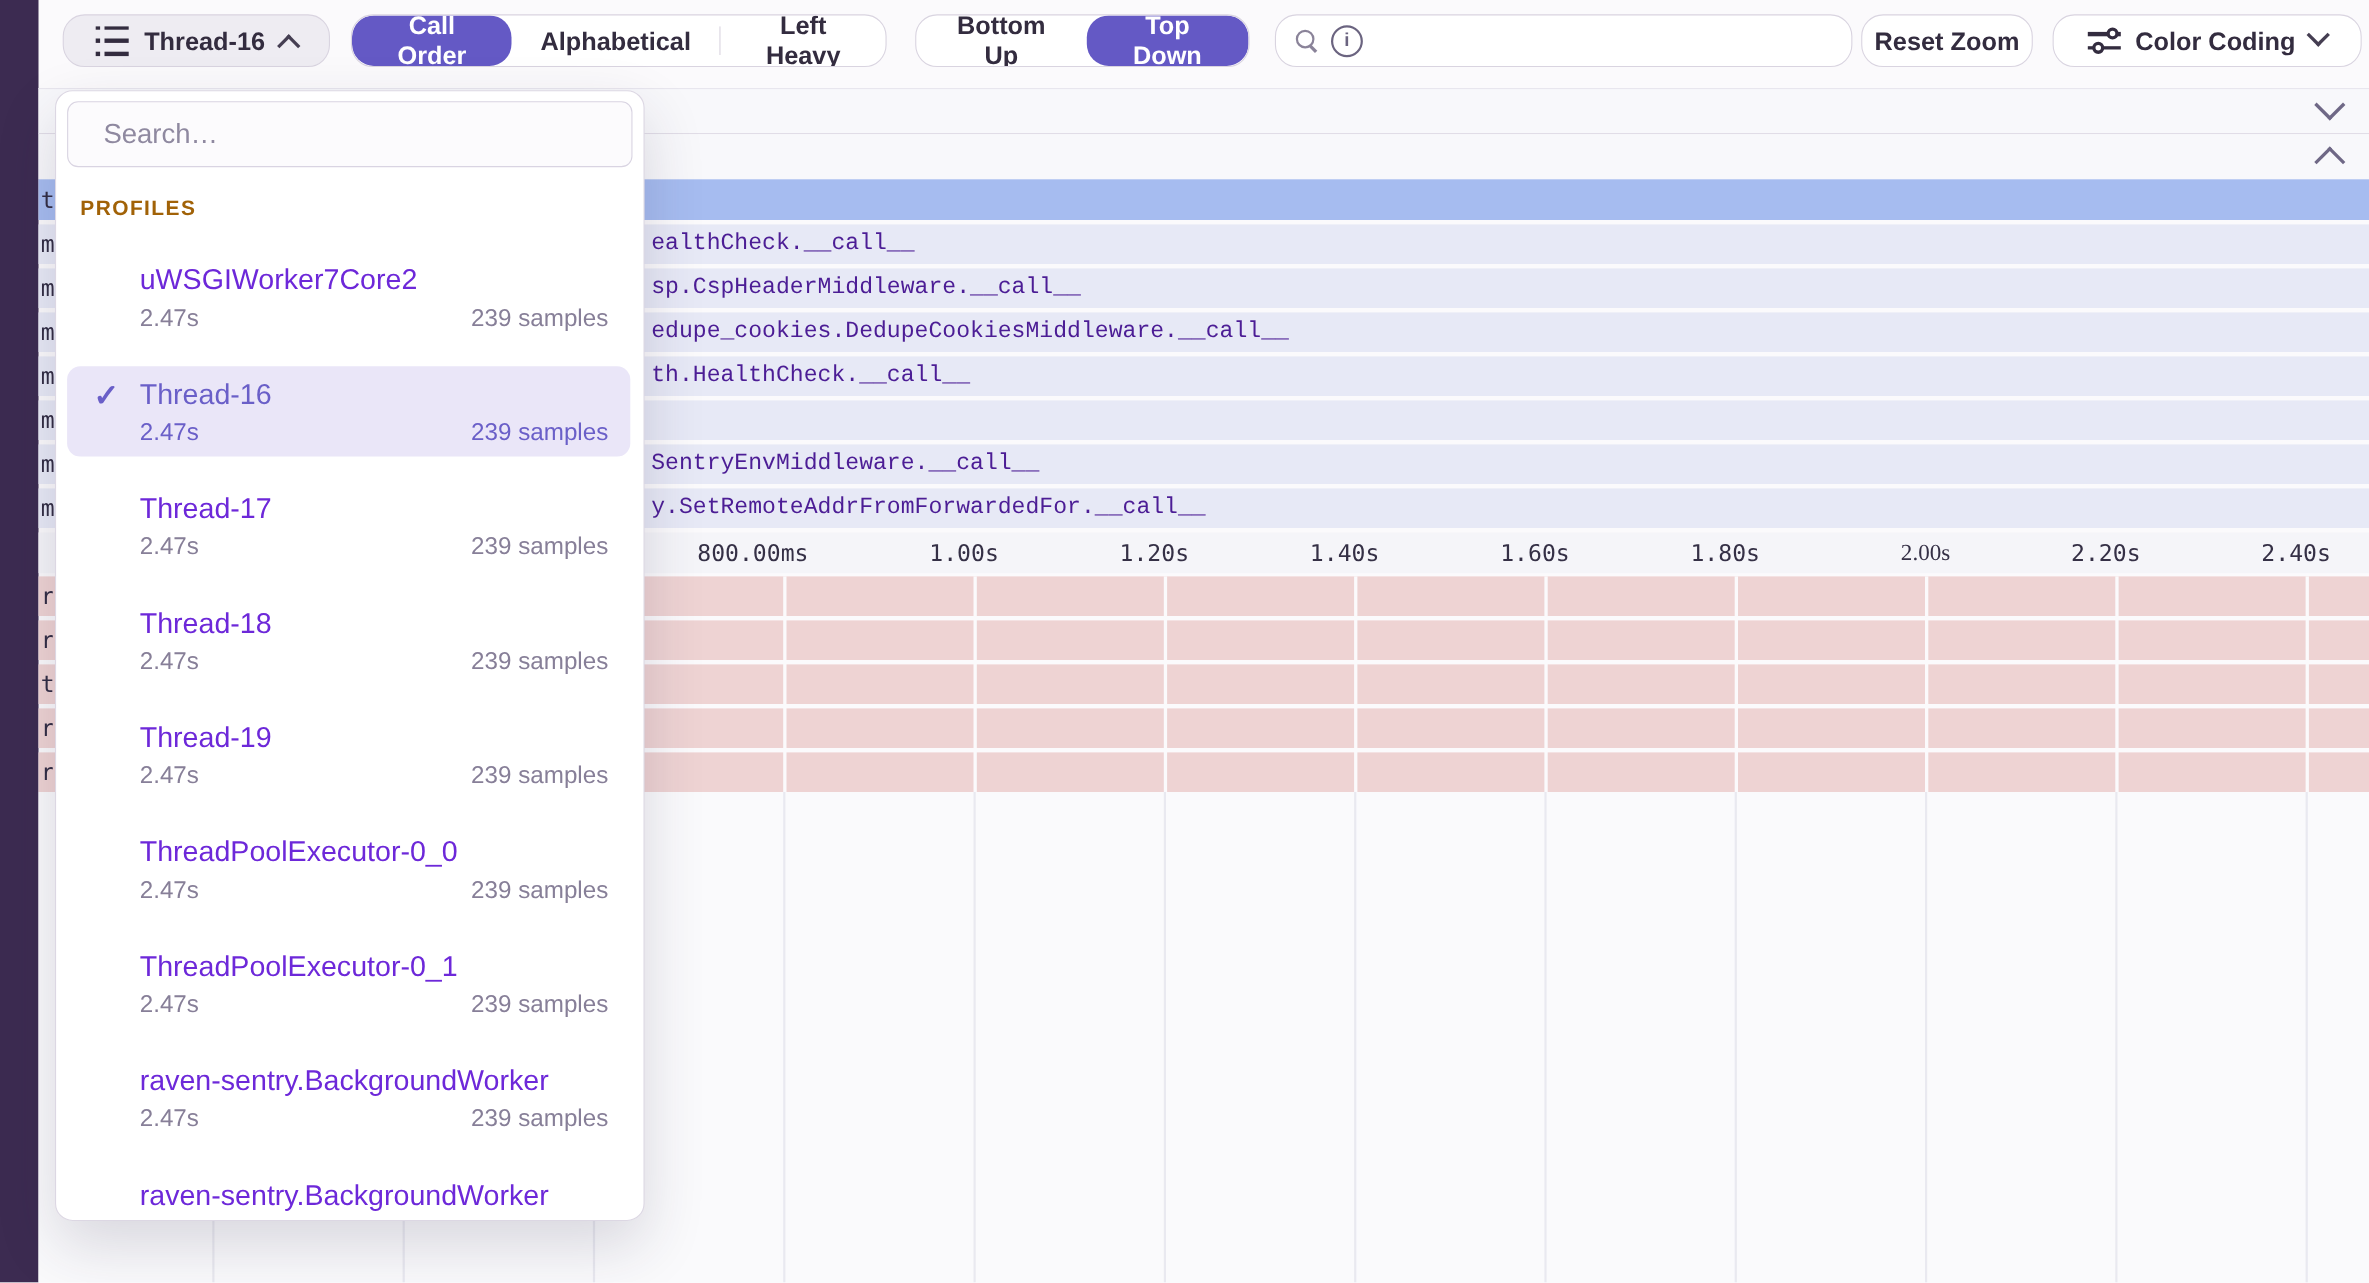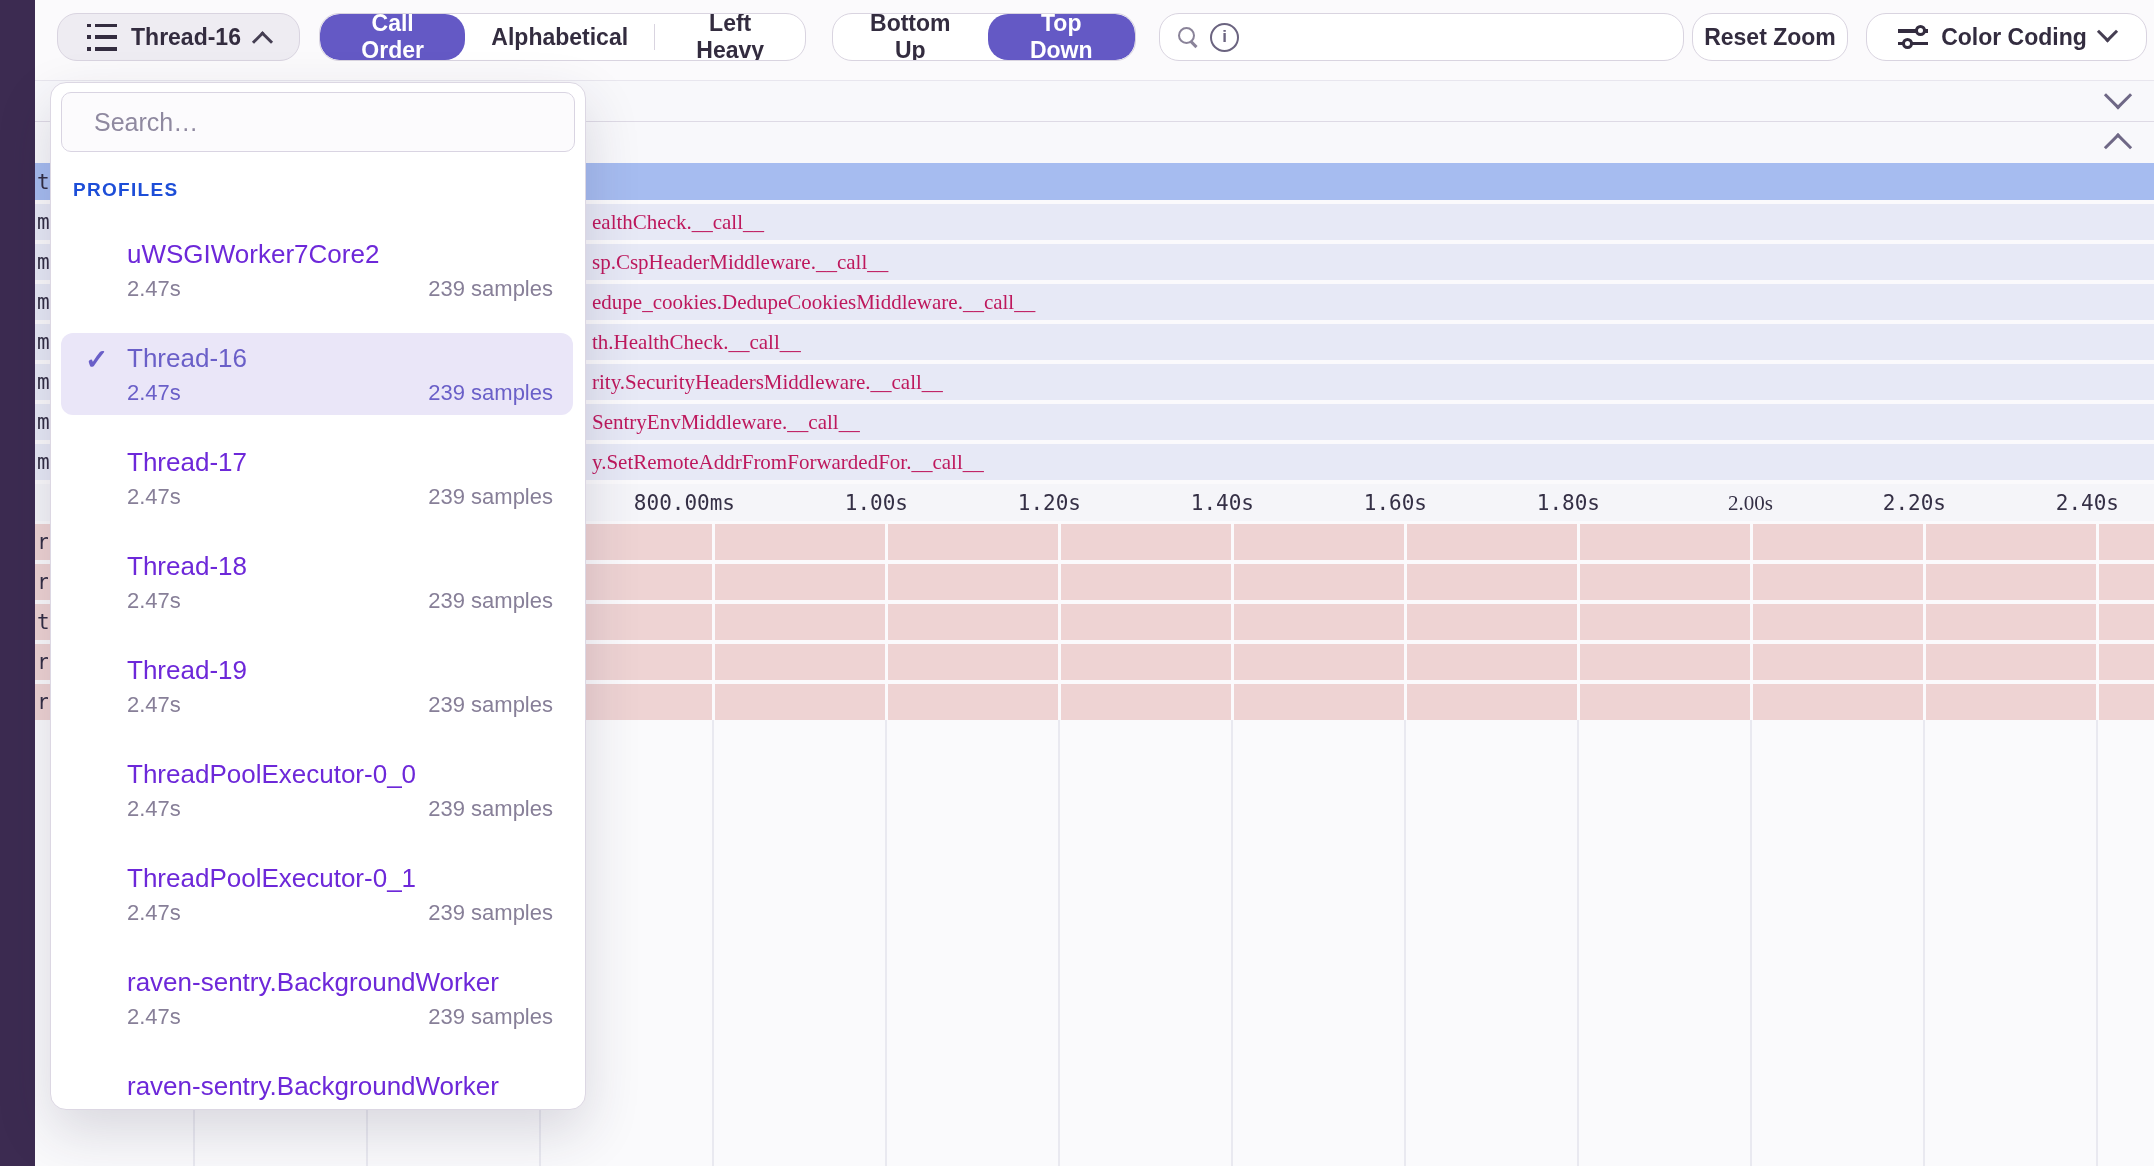--- a/index.html
+++ b/index.html
@@ -60,37 +60,37 @@
   
   .flame { position:absolute; inset:0; z-index:1; }
   .frow { position:absolute; left:35px; right:0; }
   .frow.blue { background:#a6bcf0; }
   .frow.lav  { background:#e7e9f6; }
   .frow.pink { background:#eed3d3; }
   .lfrag { position:absolute; left:2px; top:50%; transform:translateY(-50%); width:14px; overflow:hidden;
            font-family:"DejaVu Sans Mono",monospace; font-size:21px; color:#322d44; white-space:nowrap; }
   .lfrag.pf { width:11px; }
   .rtext { position:absolute; left:557px; top:50%; transform:translateY(-50%);
-           font-family:Liberation Serif, serif; font-size:21px; color:#be185d; white-space:nowrap; }
+           font-family:Liberation Mono, monospace; font-size:21px; color:#4c1d95; white-space:nowrap; }
   .axis { position:absolute; left:35px; right:0; height:37px; background:#f5f5f9; }
   .tick { position:absolute; top:50%; transform:translate(-100%,-50%);
           font-family:"DejaVu Sans Mono",monospace; font-size:21px; font-weight:500; color:#353046; }
   .wline { position:absolute; top:524px; height:196px; width:3px; background:#fbfafc; }
   .gline { position:absolute; top:720px; bottom:0; width:2px; background:#e9e9f0; }
   .bottom-area { position:absolute; left:35px; right:0; top:720px; bottom:0; background:#fafafc; }
 
   
   .dropdown { position:absolute; left:50px; top:82px; width:536px; height:1028px; background:#fff;
       border:1.5px solid #dcd7e3; border-radius:16px; z-index:50; overflow:hidden;
       box-shadow:0 22px 55px rgba(45,35,70,.16); }
   .dsearch { position:absolute; left:10px; right:10px; top:9px; height:60px; border:1.5px solid #d9d4e2;
       border-radius:10px; background:#fcfbfd; display:flex; align-items:center; padding:0 32px; cursor:text; }
   .dsearch .ph { font-size:25px; color:#8f89a0; }
   .section-label { position:absolute; left:22px; top:96px; font-size:19px; font-weight:700;
-      letter-spacing:1.3px; color:#1d4ed8; }
+      letter-spacing:1.3px; color:#a16207; }
   .plist { position:absolute; left:10px; right:12px; top:146px; }
   .pitem { position:relative; padding:8px 20px 8px 66px; border-radius:12px; margin-bottom:22px; cursor:pointer; }
   .pitem .check { position:absolute; left:24px; top:10px; font-size:28px; font-weight:700; color:#6a5fc8; }
   .ptitle { font-size:26px; color:#6d28d9; line-height:34px; }
   .pmeta { display:flex; justify-content:space-between; margin-top:4px; font-size:22px; color:#877f98; line-height:28px;gap:48px; }
   .pitem.psel { background:#eae6f8; }
   .pitem.psel .ptitle, .pitem.psel .pmeta { color:#6a5fc8; }
 </style>
 </head>
 <body>
@@ -114,21 +114,20 @@
     <div class="frow lav" style="top: 284px; height: 36px;">
       <span class="lfrag">m</span>
       <span class="rtext">edupe_cookies.DedupeCookiesMiddleware.__call__</span>
     </div>
     <div class="frow lav" style="top: 324px; height: 36px;">
       <span class="lfrag">m</span>
       <span class="rtext">th.HealthCheck.__call__</span>
     </div>
     <div class="frow lav" style="top: 364px; height: 36px;">
       <span class="lfrag">m</span>
-      <span class="rtext">rity.SecurityHeadersMiddleware.__call__</span>
     </div>
     <div class="frow lav" style="top: 404px; height: 36px;">
       <span class="lfrag">m</span>
       <span class="rtext">SentryEnvMiddleware.__call__</span>
     </div>
     <div class="frow lav" style="top: 444px; height: 36px;">
       <span class="lfrag">m</span>
       <span class="rtext">y.SetRemoteAddrFromForwardedFor.__call__</span>
     </div>
     <div class="axis" style="top: 484px; padding-left: 19px;">

